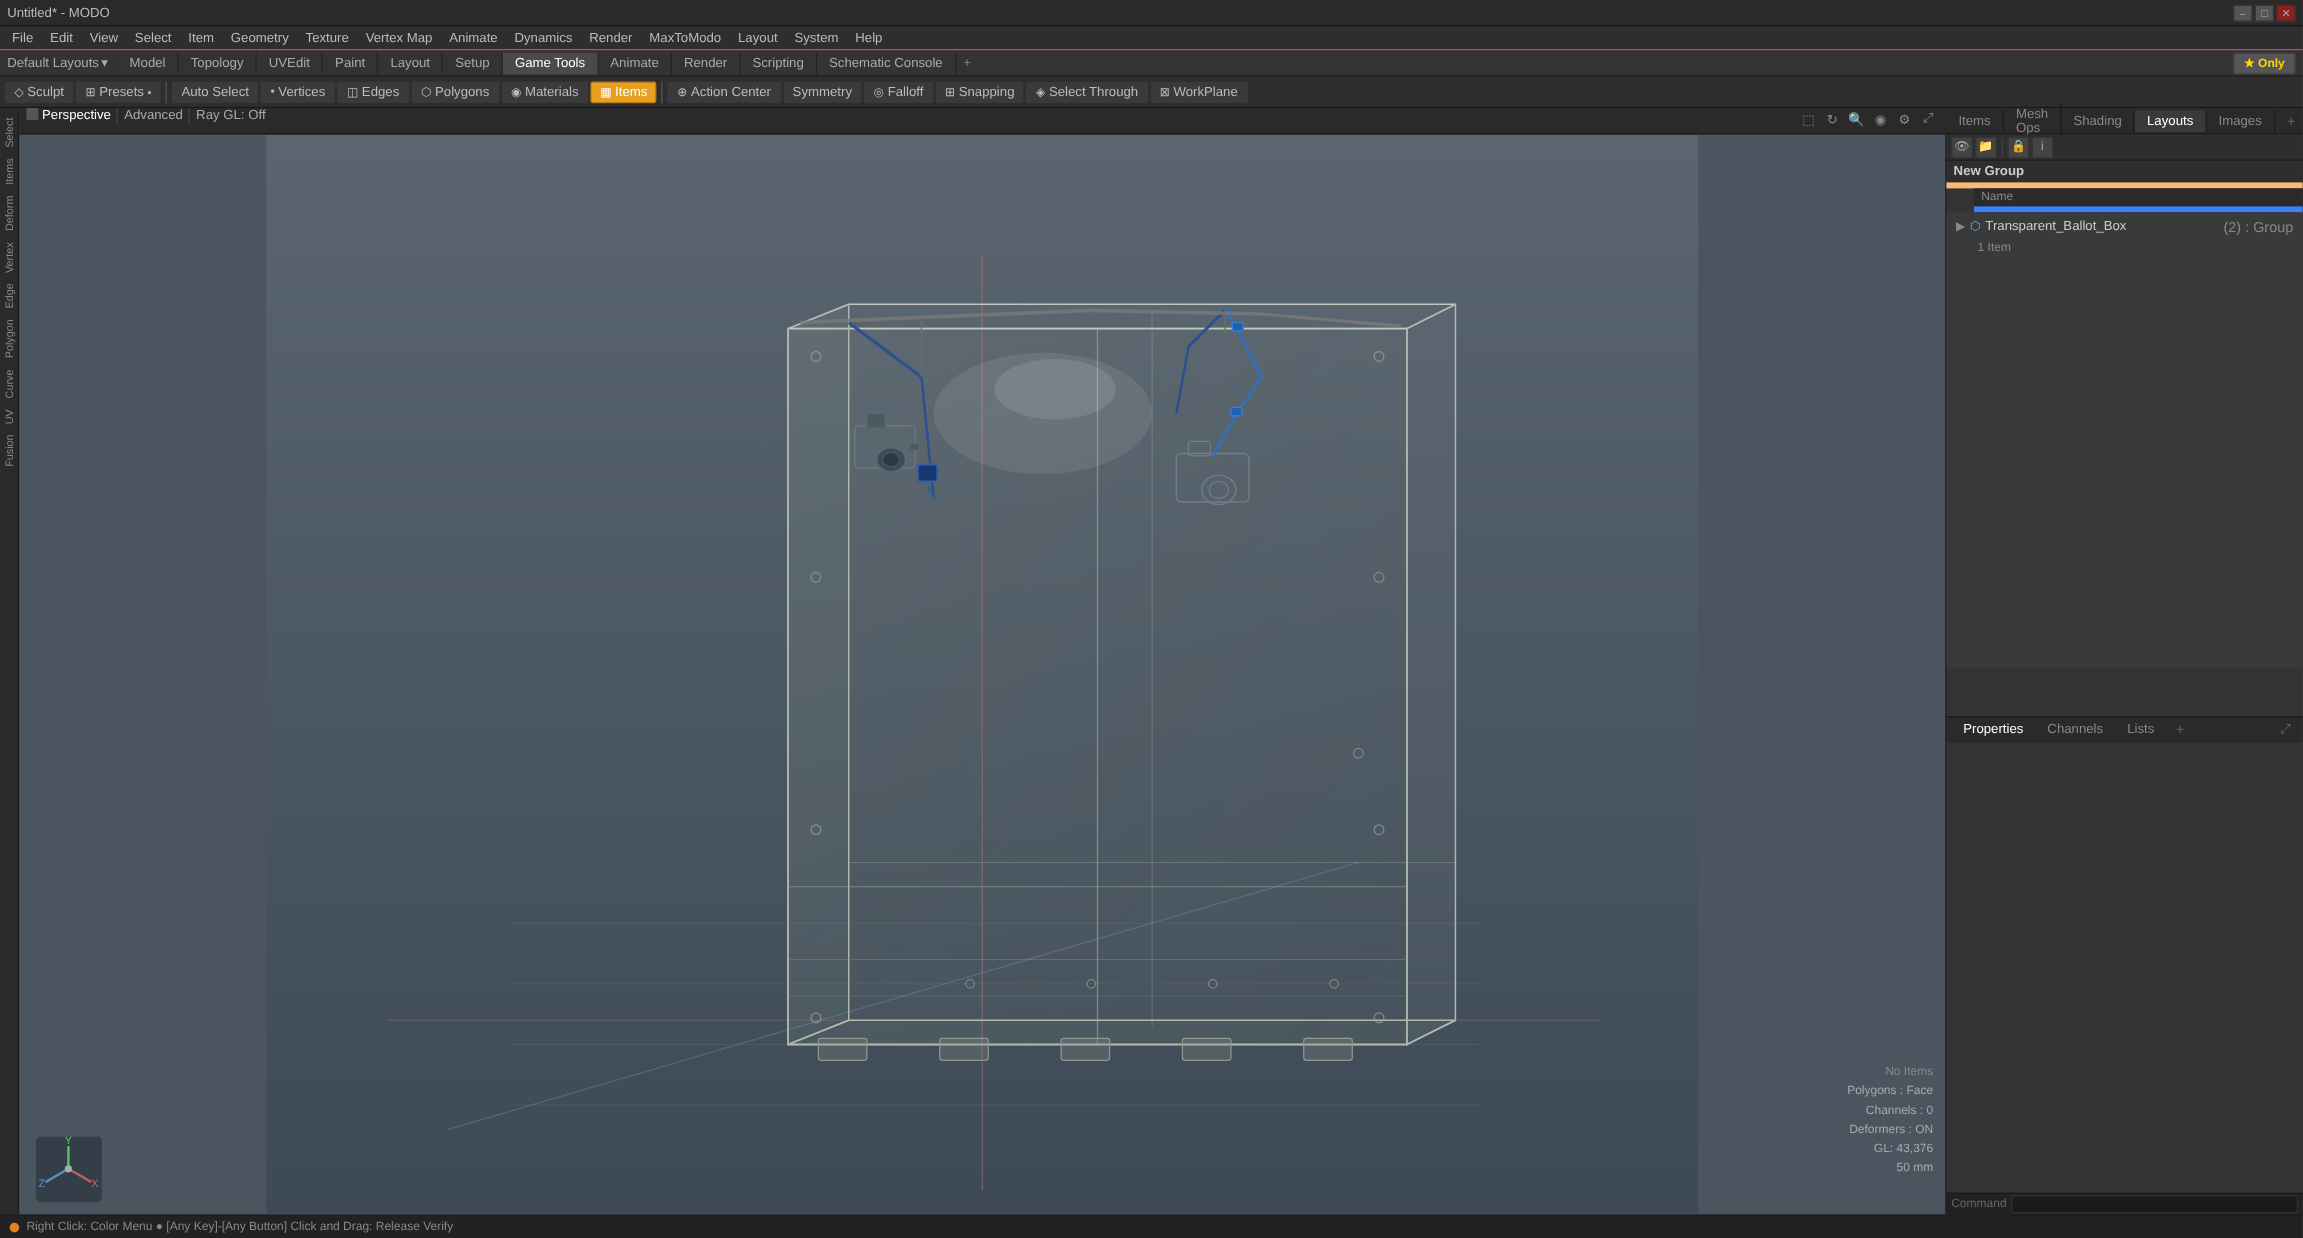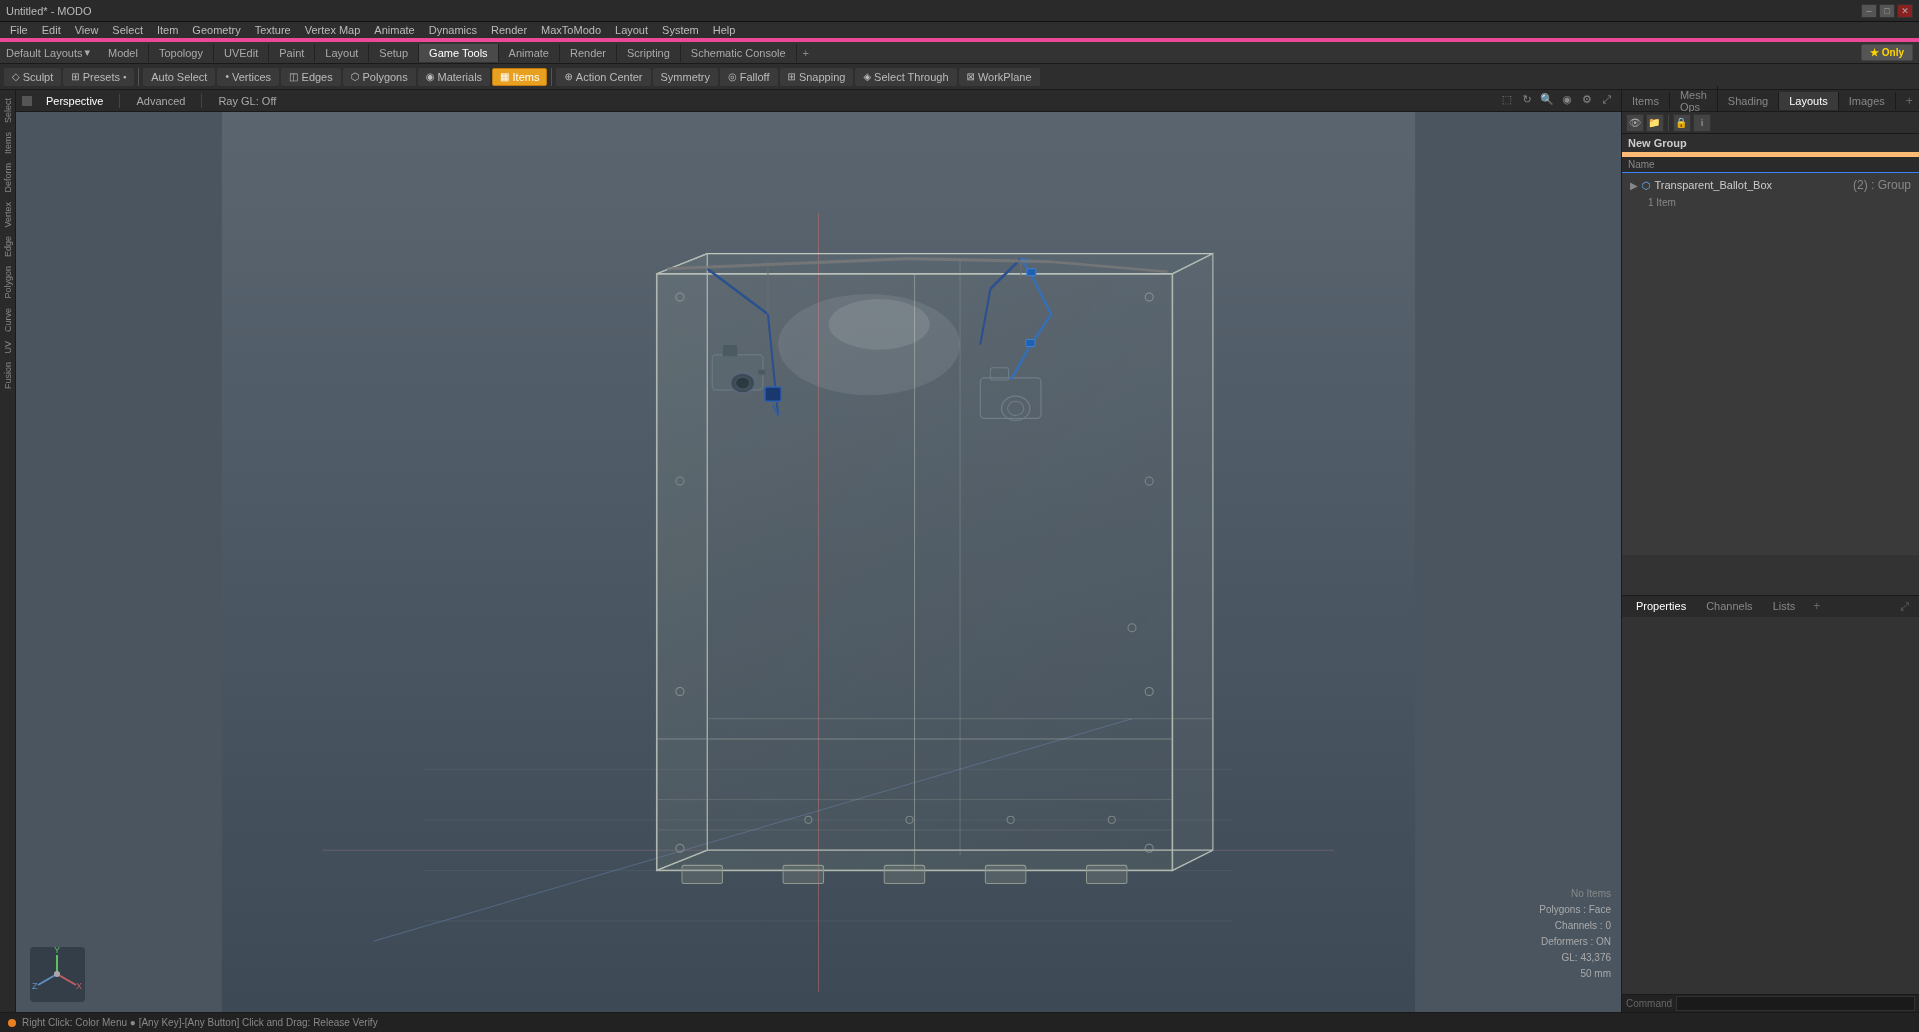--- a/index.html
+++ b/index.html
@@ -26,21 +26,21 @@
     #titlebar .win-btn.close { background: #8b2020; }
 
     
     #menubar {
       height: 20px;
       background: #2e2e2e;
       display: flex;
       align-items: center;
       padding: 0 4px;
       gap: 2px;
-      border-bottom: 4px solid #ec4899;
+      border-bottom: 1px solid #ec4899;
     }
     .menu-item {
       padding: 2px 6px;
       color: #bbb;
       font-size: 11px;
       cursor: pointer;
       border-radius: 2px;
     }
 
     
@@ -140,23 +140,22 @@
       position: relative;
       background: #4a5560;
       overflow: hidden;
     }
 
     
     #viewport-header {
       height: 22px;
       background: #2a2a2a;
       display: flex;
-      align-items: center;
       padding: 0 6px;
-      gap: 14px;
+      gap: 3px;
       border-bottom: 1px solid #1a1a1a;
       position: absolute;
       top: 0; left: 0; right: 0;
       z-index: 10;
     }
     .vp-dot { width: 10px; height: 10px; background: #555; border-radius: 1px; cursor: pointer; }
     .vp-label { color: #aaa; font-size: 11px; cursor: pointer; }
     .vp-label.active { color: #fff; }
     .vp-separator { width: 1px; height: 14px; background: #444; margin: 0 2px; }
     .vp-header-right {
@@ -616,21 +615,21 @@
       <div class="rp-tool-btn">📁</div>
       <div class="rp-separator"></div>
       <div class="rp-tool-btn">🔒</div>
       <div class="rp-tool-btn">ℹ</div>
     </div>
 
     <div style="display:flex; align-items:center; background:#2e2e2e; padding:3px 6px; border-bottom:5px solid #fdba74;">
       <span style="color:#ccc; font-size:11px; font-weight:bold;">New Group</span>
     </div>
 
-    <div style="display:flex; align-items:center; background:#2a2a2a; padding:2px 6px; border-bottom:1px solid #3b82f6;">
+    <div style="display:flex; align-items:center; background:#2a2a2a; padding:2px 6px; border-bottom:5px solid #3b82f6;margin-left:23px;">
       <span style="color:#888; font-size:10px; flex:1;">Name</span>
     </div>
 
     <div id="groups-content">
 
       <div style="display:flex; align-items:center; padding:3px 6px; gap:4px; background:#3a3a3a; cursor:pointer;">
         <span style="color:#888; font-size:10px;">▶</span>
         <span style="color:#6aafef; font-size:10px;">⬡</span>
         <span style="color:#ccc; font-size:11px; flex:1;">Transparent_Ballot_Box</span>
         <span style="color:#888; font-size:12px;">(2) : Group</span>

